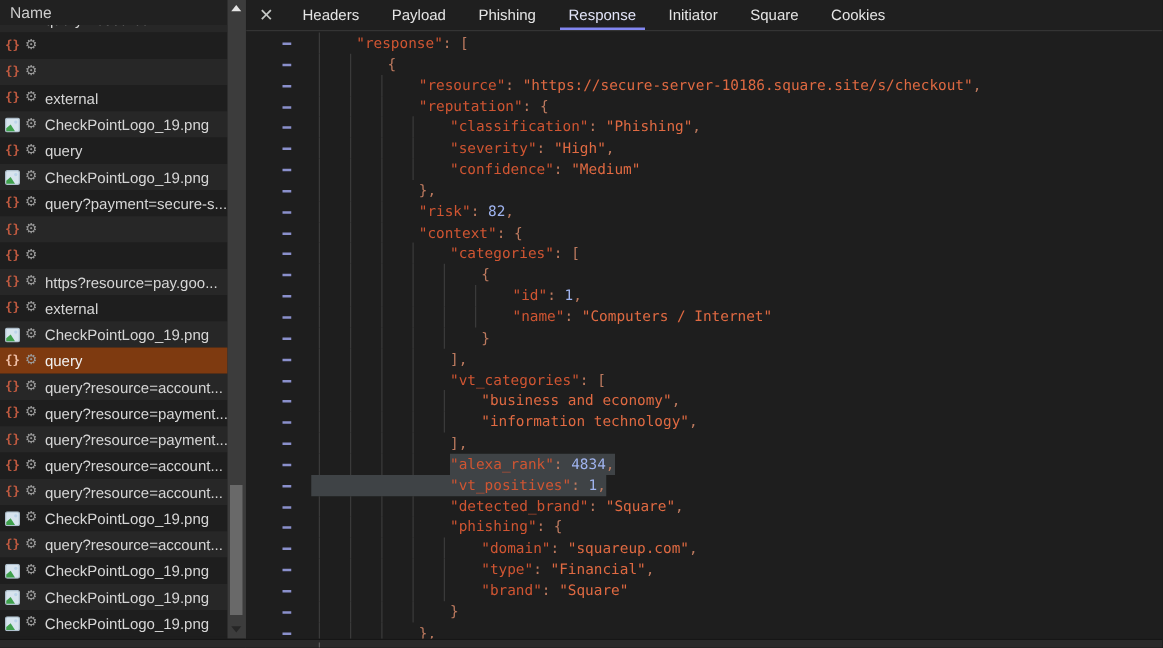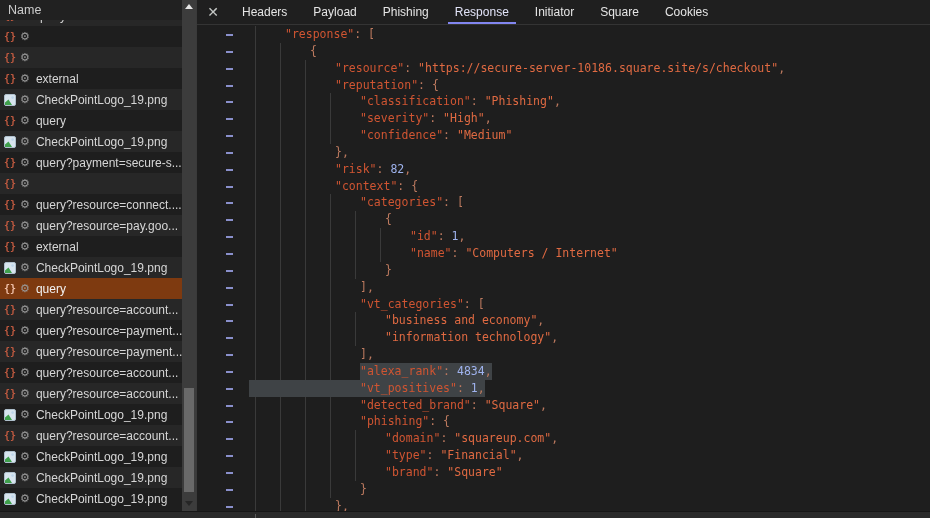--- a/index.html
+++ b/index.html
@@ -112,26 +112,25 @@
         <span class="icon-gear">⚙</span>
         <span class="row-label">query?payment=secure-s...</span>
       </div>
       <div class="row even">
         <span class="icon-json">{}</span>
         <span class="icon-gear">⚙</span>
       </div>
       <div class="row odd">
         <span class="icon-json">{}</span>
         <span class="icon-gear">⚙</span>
-        <span class="row-label">query?resource=connect....</span>
-      </div>
-      <div class="row even">
-        <span class="icon-json">{}</span>
-        <span class="icon-gear">⚙</span>
-        <span class="row-label">query?resource=pay.goo...</span>
+      </div>
+      <div class="row even">
+        <span class="icon-json">{}</span>
+        <span class="icon-gear">⚙</span>
+        <span class="row-label">https?resource=pay.goo...</span>
       </div>
       <div class="row odd">
         <span class="icon-json">{}</span>
         <span class="icon-gear">⚙</span>
         <span class="row-label">external</span>
       </div>
       <div class="row even">
         <span class="icon-img"><svg width="12" height="12" viewBox="0 0 12 12" xmlns="http://www.w3.org/2000/svg">
             <rect x="0.5" y="0.5" width="11" height="11" rx="1.5" fill="#d7e4ee" stroke="#aebfcc"></rect>
             <path d="M1 11 L1 8.5 L4.5 5.5 L8 11 Z" fill="#3fa04c"></path>

